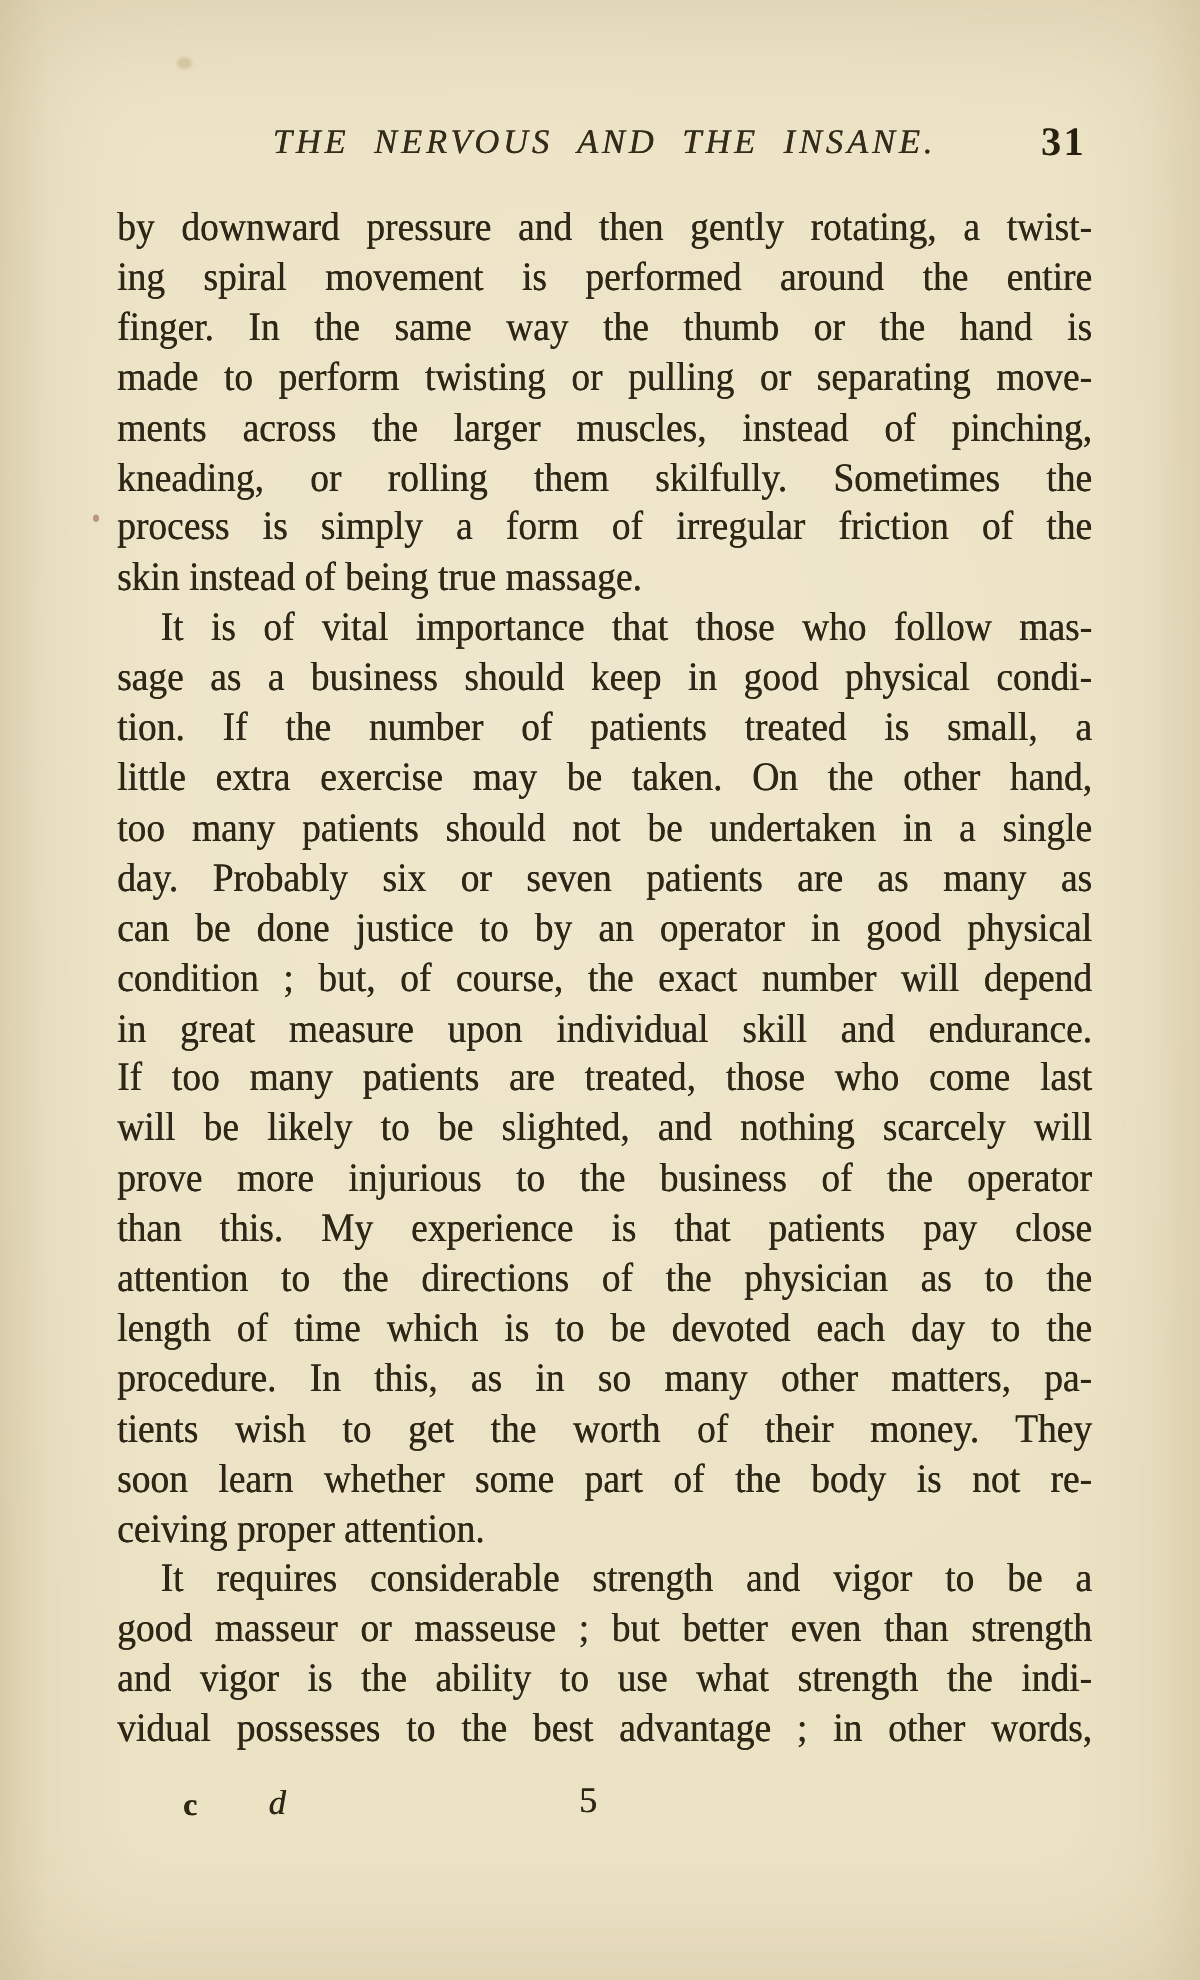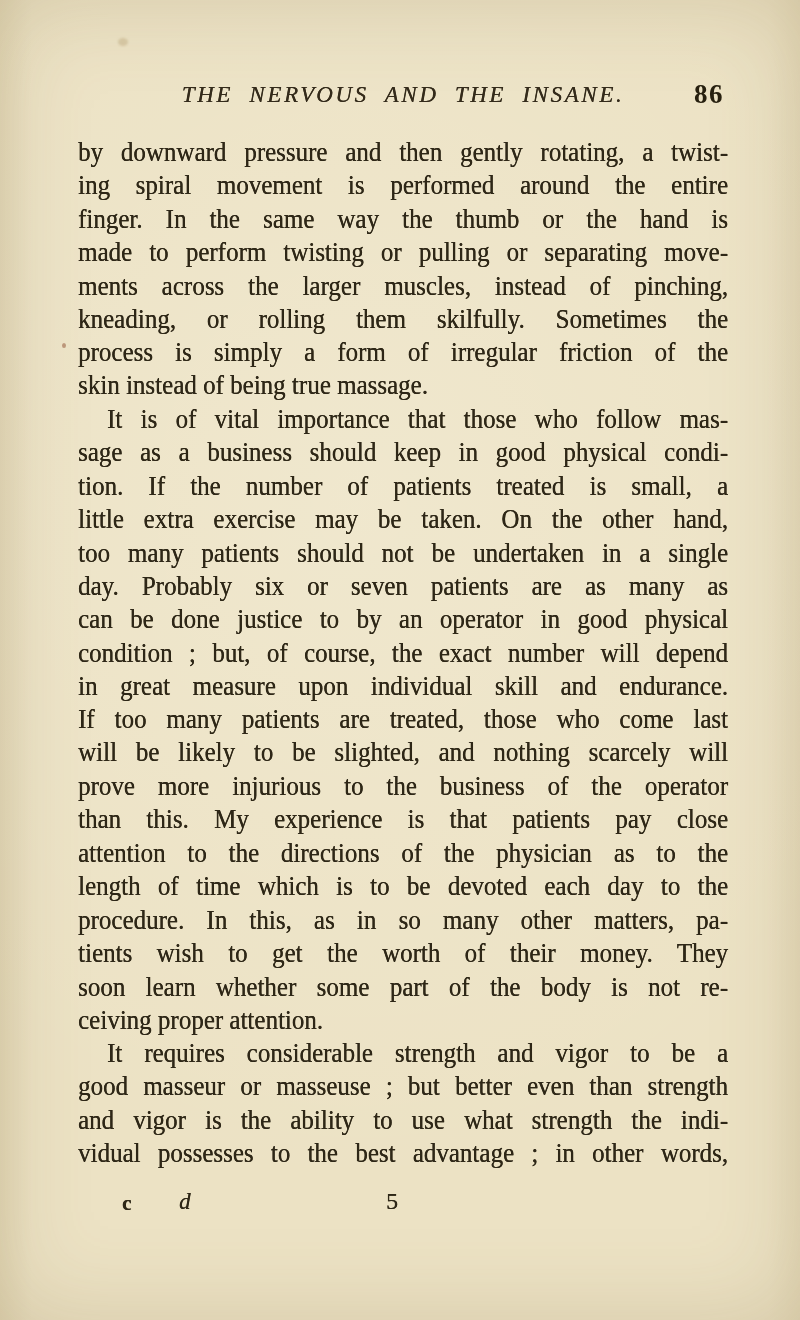--- a/index.html
+++ b/index.html
@@ -112,21 +112,21 @@
 </head>
 <body>
 
 <div class="scan-page">
 
   <div class="speck speck-1"></div>
   <div class="speck speck-2"></div>
 
   <div class="running-header">
     <div class="header-title">THE NERVOUS AND THE INSANE.</div>
-    <div class="header-pagenum">86</div>
+    <div class="header-pagenum">31</div>
   </div>
 
   <div class="textblock">
 
     <div class="para">
       <div class="line">by downward pressure and then gently rotating, a twist-</div>
       <div class="line">ing spiral movement is performed around the entire</div>
       <div class="line">finger.  In the same way the thumb or the hand is</div>
       <div class="line">made to perform twisting or pulling or separating move-</div>
       <div class="line">ments across the larger muscles, instead of pinching,</div>

